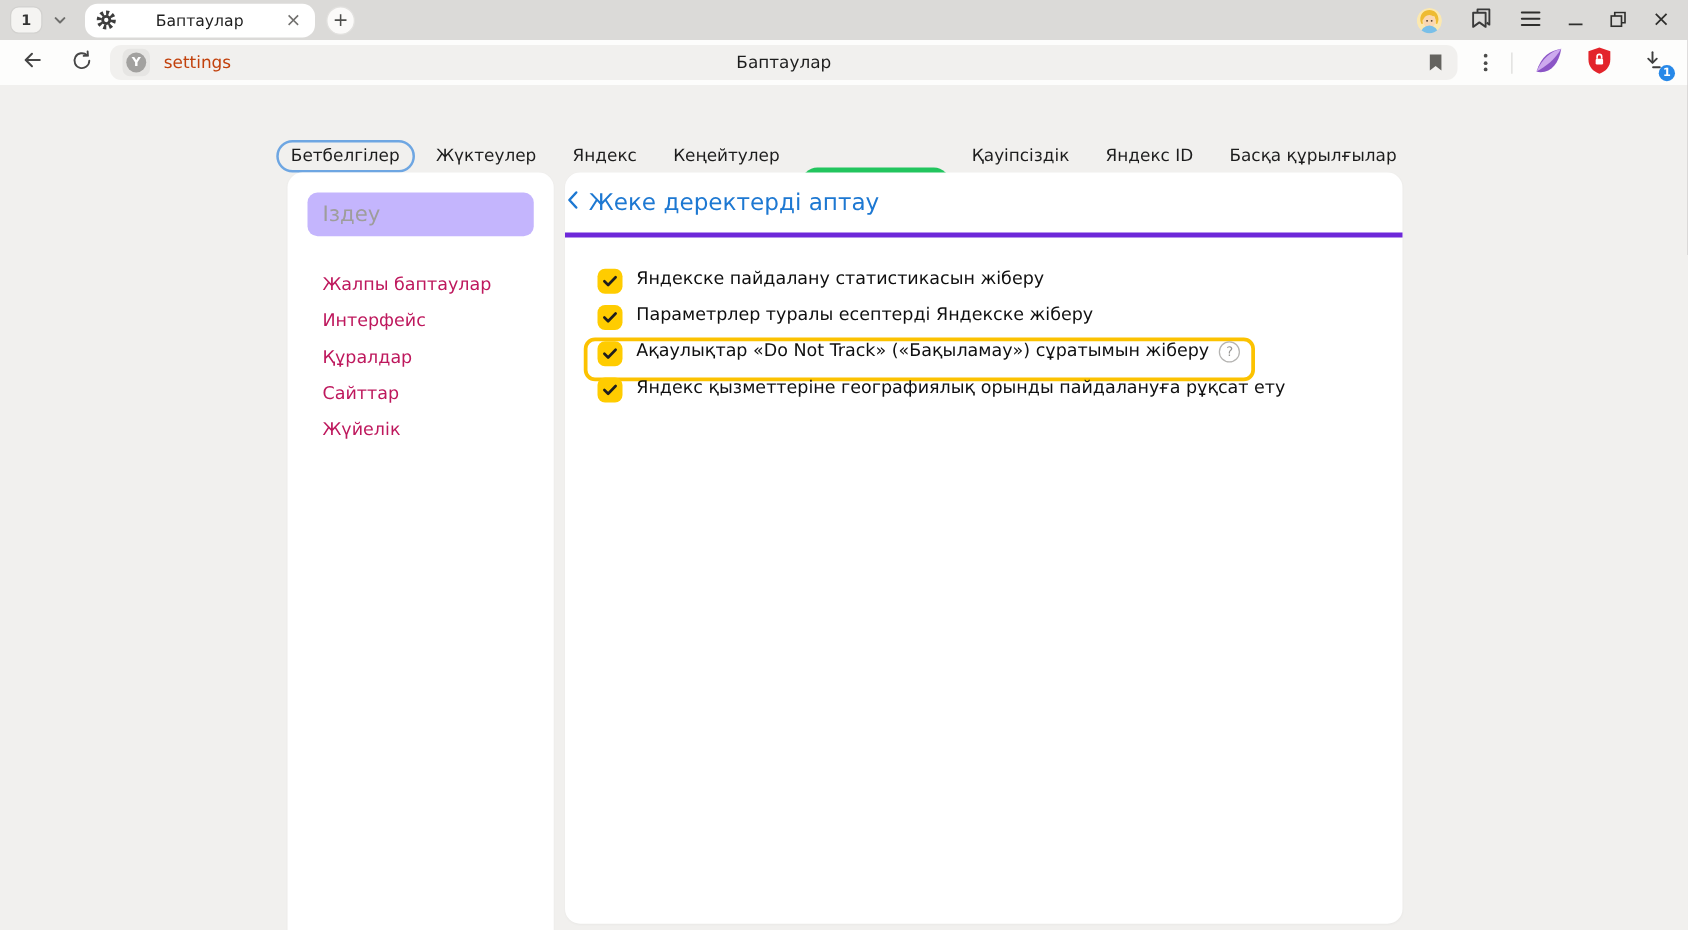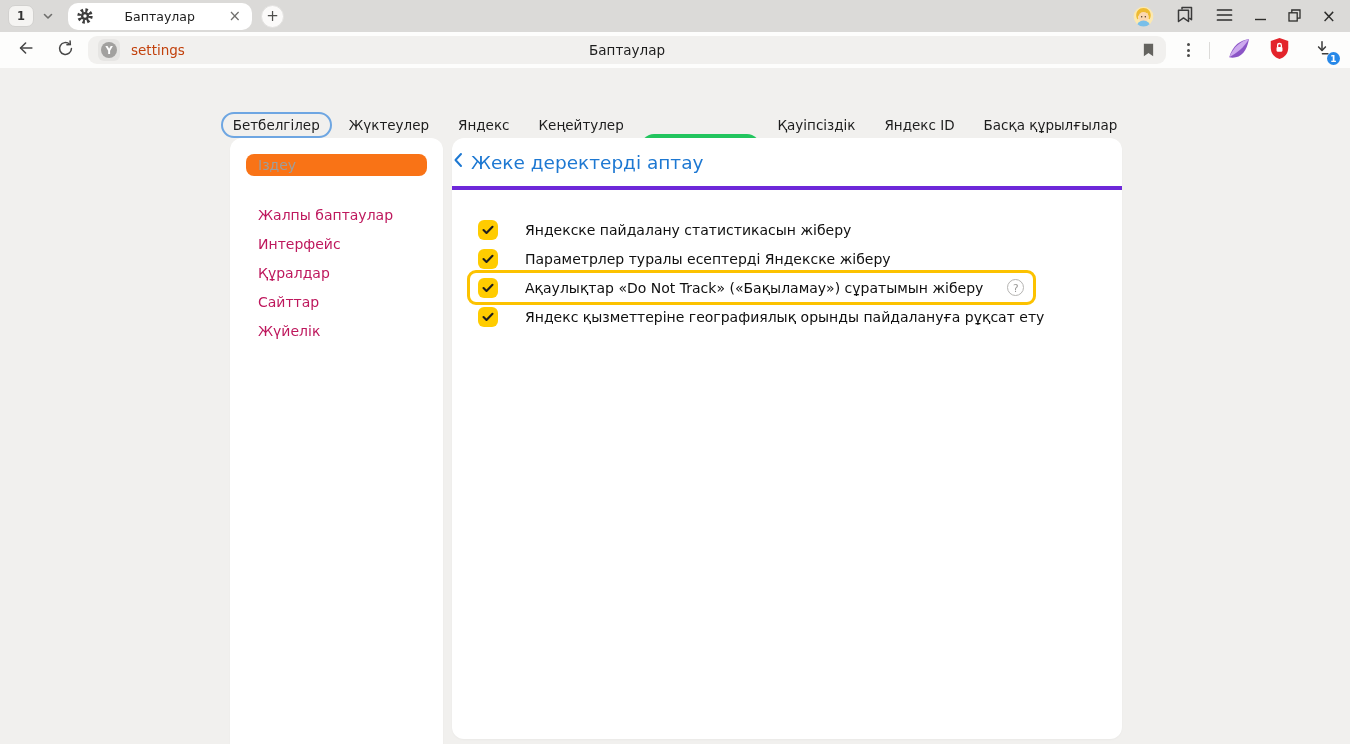--- a/index.html
+++ b/index.html
@@ -47,32 +47,32 @@
   
   .navtabs{position:absolute;top:90px;left:0;right:0;display:flex;justify-content:center;align-items:center;gap:5px;}
   .navtab{font-size:13.5px;color:#1d1d1d;padding:5px 12px;border-radius:15px;white-space:nowrap;cursor:pointer;}
   .navtab.focused{border:2px solid #6ea6e2;padding:3px 10px;}
   .navtab.selected{background:#22c55e;margin-top:44px;}
 
   
   .card{position:absolute;top:138px;height:601px;background:#fff;border-radius:12px;
     box-shadow:0 1px 2px rgba(0,0,0,0.03);}
   .sidebar-card{left:230px;width:181px;padding:16px;}
-  .search-input{display:block;width:157px;height:22px;background:#f97316;border:none;border-radius:8px;
-    padding:0 12px;font-family:"DejaVu Sans",sans-serif;font-size:14px;color:#1d1d1d;outline:none;}
+  .search-input{display:block;width:157px;height:35px;background:#c4b5fd;border:none;border-radius:8px;
+    padding:0 12px;font-family:"DejaVu Sans",sans-serif;font-size:17px;color:#1d1d1d;outline:none;}
   .search-input::placeholder{color:#9e9d9b;}
   .side-list{list-style:none;margin:24px 0 0 0;padding:0;}
   .side-item{height:29px;display:flex;align-items:center;padding-left:12px;font-size:14px;color:#be185d;cursor:pointer;border-radius:8px;}
 
   .main-card{left:452px;width:670px;}
   .main-head{height:48px;display:flex;align-items:center;padding-left:1px;border-bottom:4px solid #6d28d9;}
   .back-link{display:flex;align-items:center;gap:8px;color:#1d78d2;cursor:pointer;}
   .main-title{font-size:18.5px;font-weight:500;color:#1d78d2;}
   .checklist{padding:25px 0 0 26px;}
-  .check-row{display:flex;align-items:center;height:29px;gap:16px;}
+  .check-row{display:flex;height:29px;}
   .check-row.highlighted{border:3px solid #fcc200;border-radius:9px;width:max-content;
     padding:0 9px 0 8px;margin:-3px 0 -3px -11px;}
   .checkbox{width:20px;height:20px;border-radius:6px;background:#ffcc00;display:flex;align-items:center;
     justify-content:center;flex:none;cursor:pointer;}
   .check-label{margin-left:11px;font-size:14px;color:#0f0f0f;white-space:nowrap;}
   .help{width:15px;height:15px;border-radius:50%;border:1.5px solid #b5b4b2;color:#989795;font-size:10.5px;
     display:flex;align-items:center;justify-content:center;margin-left:8px;cursor:pointer;}
 </style>
 </head>
 <body>

